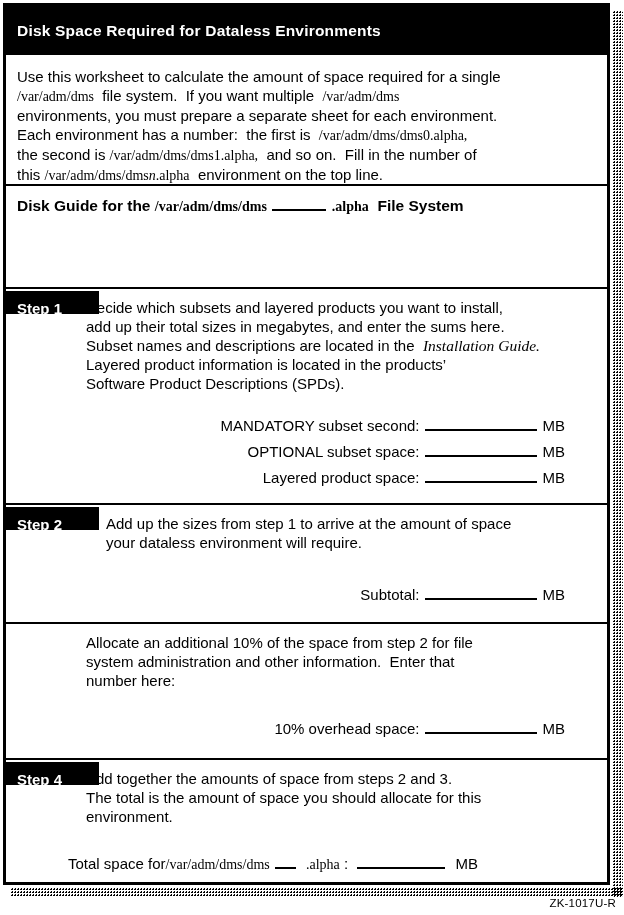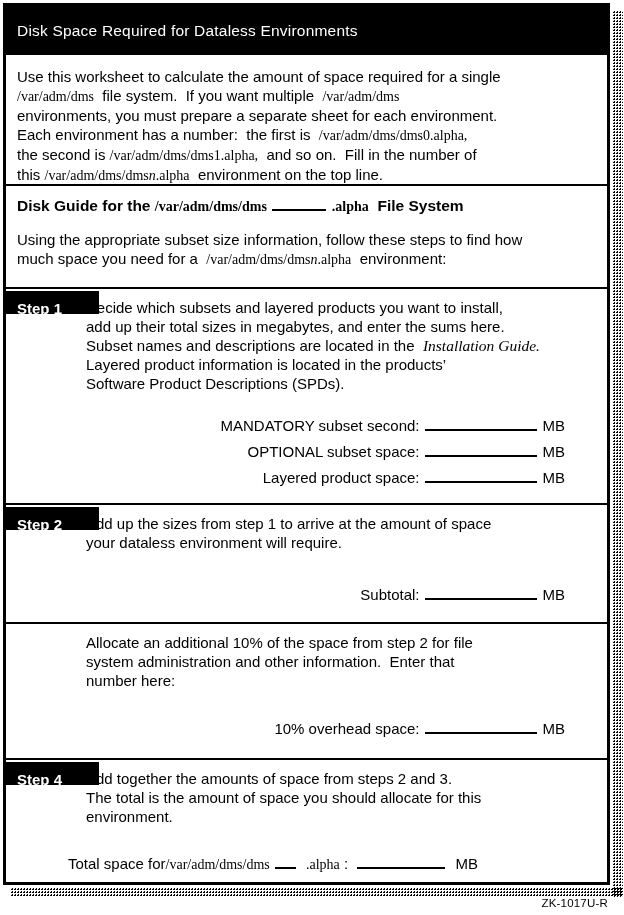--- a/index.html
+++ b/index.html
@@ -7,35 +7,35 @@
     width:624px;height:915px;position:relative;background:#ffffff;
     font-family:"Liberation Sans",sans-serif;color:#000;overflow:hidden;
     -webkit-font-smoothing:none;
   }
   .sheet{
     position:absolute;left:3px;top:3px;width:607px;height:882px;
     border:3px solid #000;box-sizing:border-box;background:#fff;
   }
   .titlebar{
     height:49px;line-height:49px;background:#000;color:#fff;
-    font-weight:normal;font-size:15.5px;padding-left:11px;letter-spacing:.2px;
+    font-weight:bold;font-size:15.5px;padding-left:11px;letter-spacing:.2px;
     white-space:nowrap;overflow:hidden;
   }
   .sep{height:2px;background:#000;}
   .intro{
     height:129px;box-sizing:border-box;padding:12px 10px 0 11px;
     font-size:15px;line-height:19px;
   }
   .fsys{height:101px;box-sizing:border-box;padding:10px 10px 0 11px;}
   .fsheading{font-weight:bold;font-size:15.5px;line-height:20px;white-space:nowrap;}
   .fsheading .m{font-weight:bold;}
   .fstext{margin-top:13px;font-size:15px;line-height:19px;}
   .step{position:relative;box-sizing:border-box;}
   .s1{height:214px;}
-  .s2{height:117px;}
+  .s2{height:117px;padding-left:20px;}
   .s3{height:134px;}
   .s4{height:122px;display:flex;flex-direction:column;border-radius:13px;}
   .chip{
     position:absolute;left:-3px;top:2px;width:96px;height:23px;
     background:#000;color:#fff;font-weight:bold;font-size:15px;
     line-height:36px;padding-left:14px;box-sizing:border-box;
   }
   .stext{
     margin-left:80px;padding-top:9px;width:478px;
     font-size:15px;line-height:19px;
@@ -63,38 +63,37 @@
     position:absolute;left:613px;top:11px;width:10px;height:886px;
     background-image:radial-gradient(circle at 1.2px 1.2px,#000 0.9px,transparent 1px);
     background-size:3px 3px;
   }
   .shadow-b{
     position:absolute;left:11px;top:888px;width:612px;height:9px;
     background-image:radial-gradient(circle at 1.2px 1.2px,#000 0.9px,transparent 1px);
     background-size:3px 3px;
   }
   .zk{
-    position:absolute;top:897px;right:16px;font-size:11.5px;
+    position:absolute;top:897px;right:8px;font-size:11.5px;
     font-family:"Liberation Sans",sans-serif;letter-spacing:.2px;
   }
 </style>
 </head>
 <body>
 
 <div class="sheet">
 
   <div class="titlebar">Disk Space Required for Dataless Environments</div>
 
   <div class="intro">Use this worksheet to calculate the amount of space required for a single<br><span class="m">/var/adm/dms</span><span>&nbsp; file system.&nbsp; If you want multiple&nbsp; </span><span class="m">/var/adm/dms</span><br>environments, you must prepare a separate sheet for each environment.<br><span>Each environment has a number:&nbsp; the first is&nbsp; </span><span class="m">/var/adm/dms/dms0.alpha,</span><br><span>the second is </span><span class="m">/var/adm/dms/dms1.alpha,</span><span>&nbsp; and so on.&nbsp; Fill in the number of</span><br><span>this </span><span class="m">/var/adm/dms/dms</span><span class="mi">n</span><span class="m">.alpha</span><span>&nbsp; environment on the top line.</span></div>
 
   <div class="sep"></div>
 
   <div class="fsys">
     <div class="fsheading"><span>Disk Guide for the </span><span class="m">/var/adm/dms/dms</span><span class="blank" style="width: 54px;"></span><span class="m">.alpha</span><span>&nbsp; File System</span></div>
-    <div class="fstext">Using the appropriate subset size information, follow these steps to find how<br><span>much space you need for a&nbsp; </span><span class="m">/var/adm/dms/dms</span><span class="mi">n</span><span class="m">.alpha</span><span>&nbsp; environment:</span></div>
   </div>
 
   <div class="sep"></div>
 
   <section class="step s1">
     <div class="chip">Step 1</div>
     <div class="stext">Decide which subsets and layered products you want to install,<br>add up their total sizes in megabytes, and enter the sums here.<br><span>Subset names and descriptions are located in the&nbsp; </span><span class="si">Installation Guide.</span><br>Layered product information is located in the products’<br>Software Product Descriptions (SPDs).</div>
     <div class="fields">
       <div class="fieldrow">
         <span>MANDATORY subset second:</span><span class="blank w112"></span><span>MB</span>

